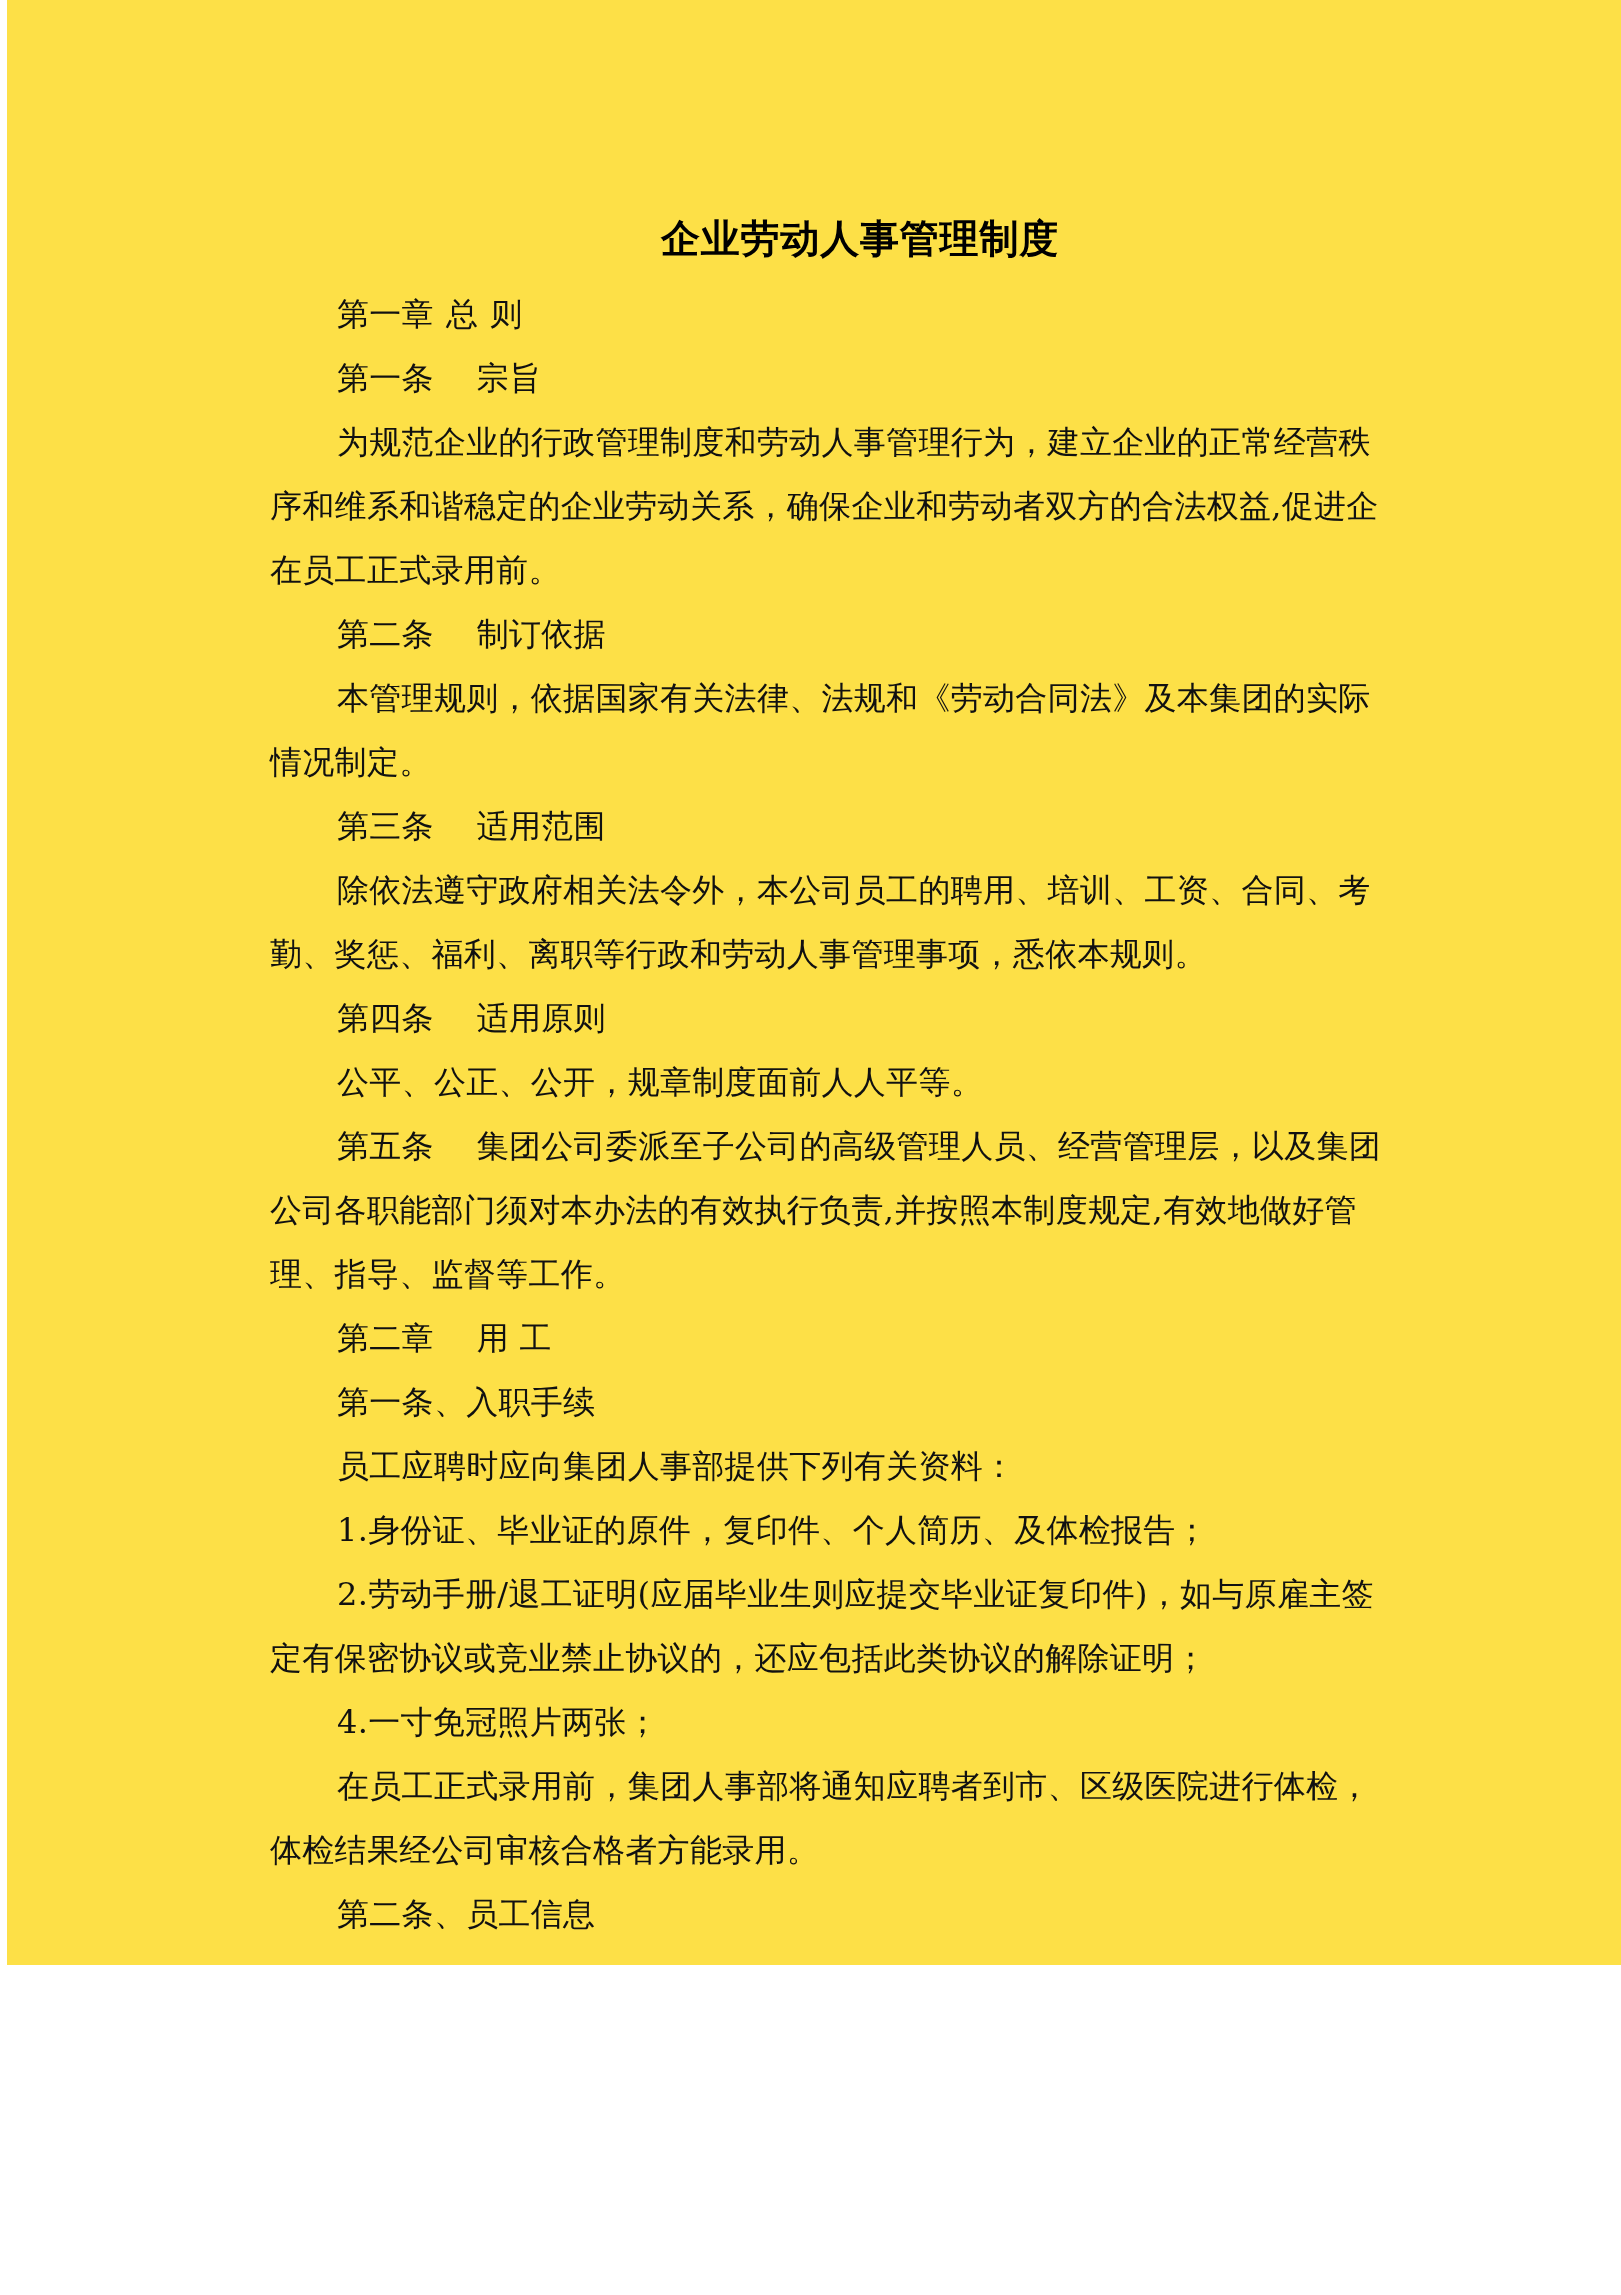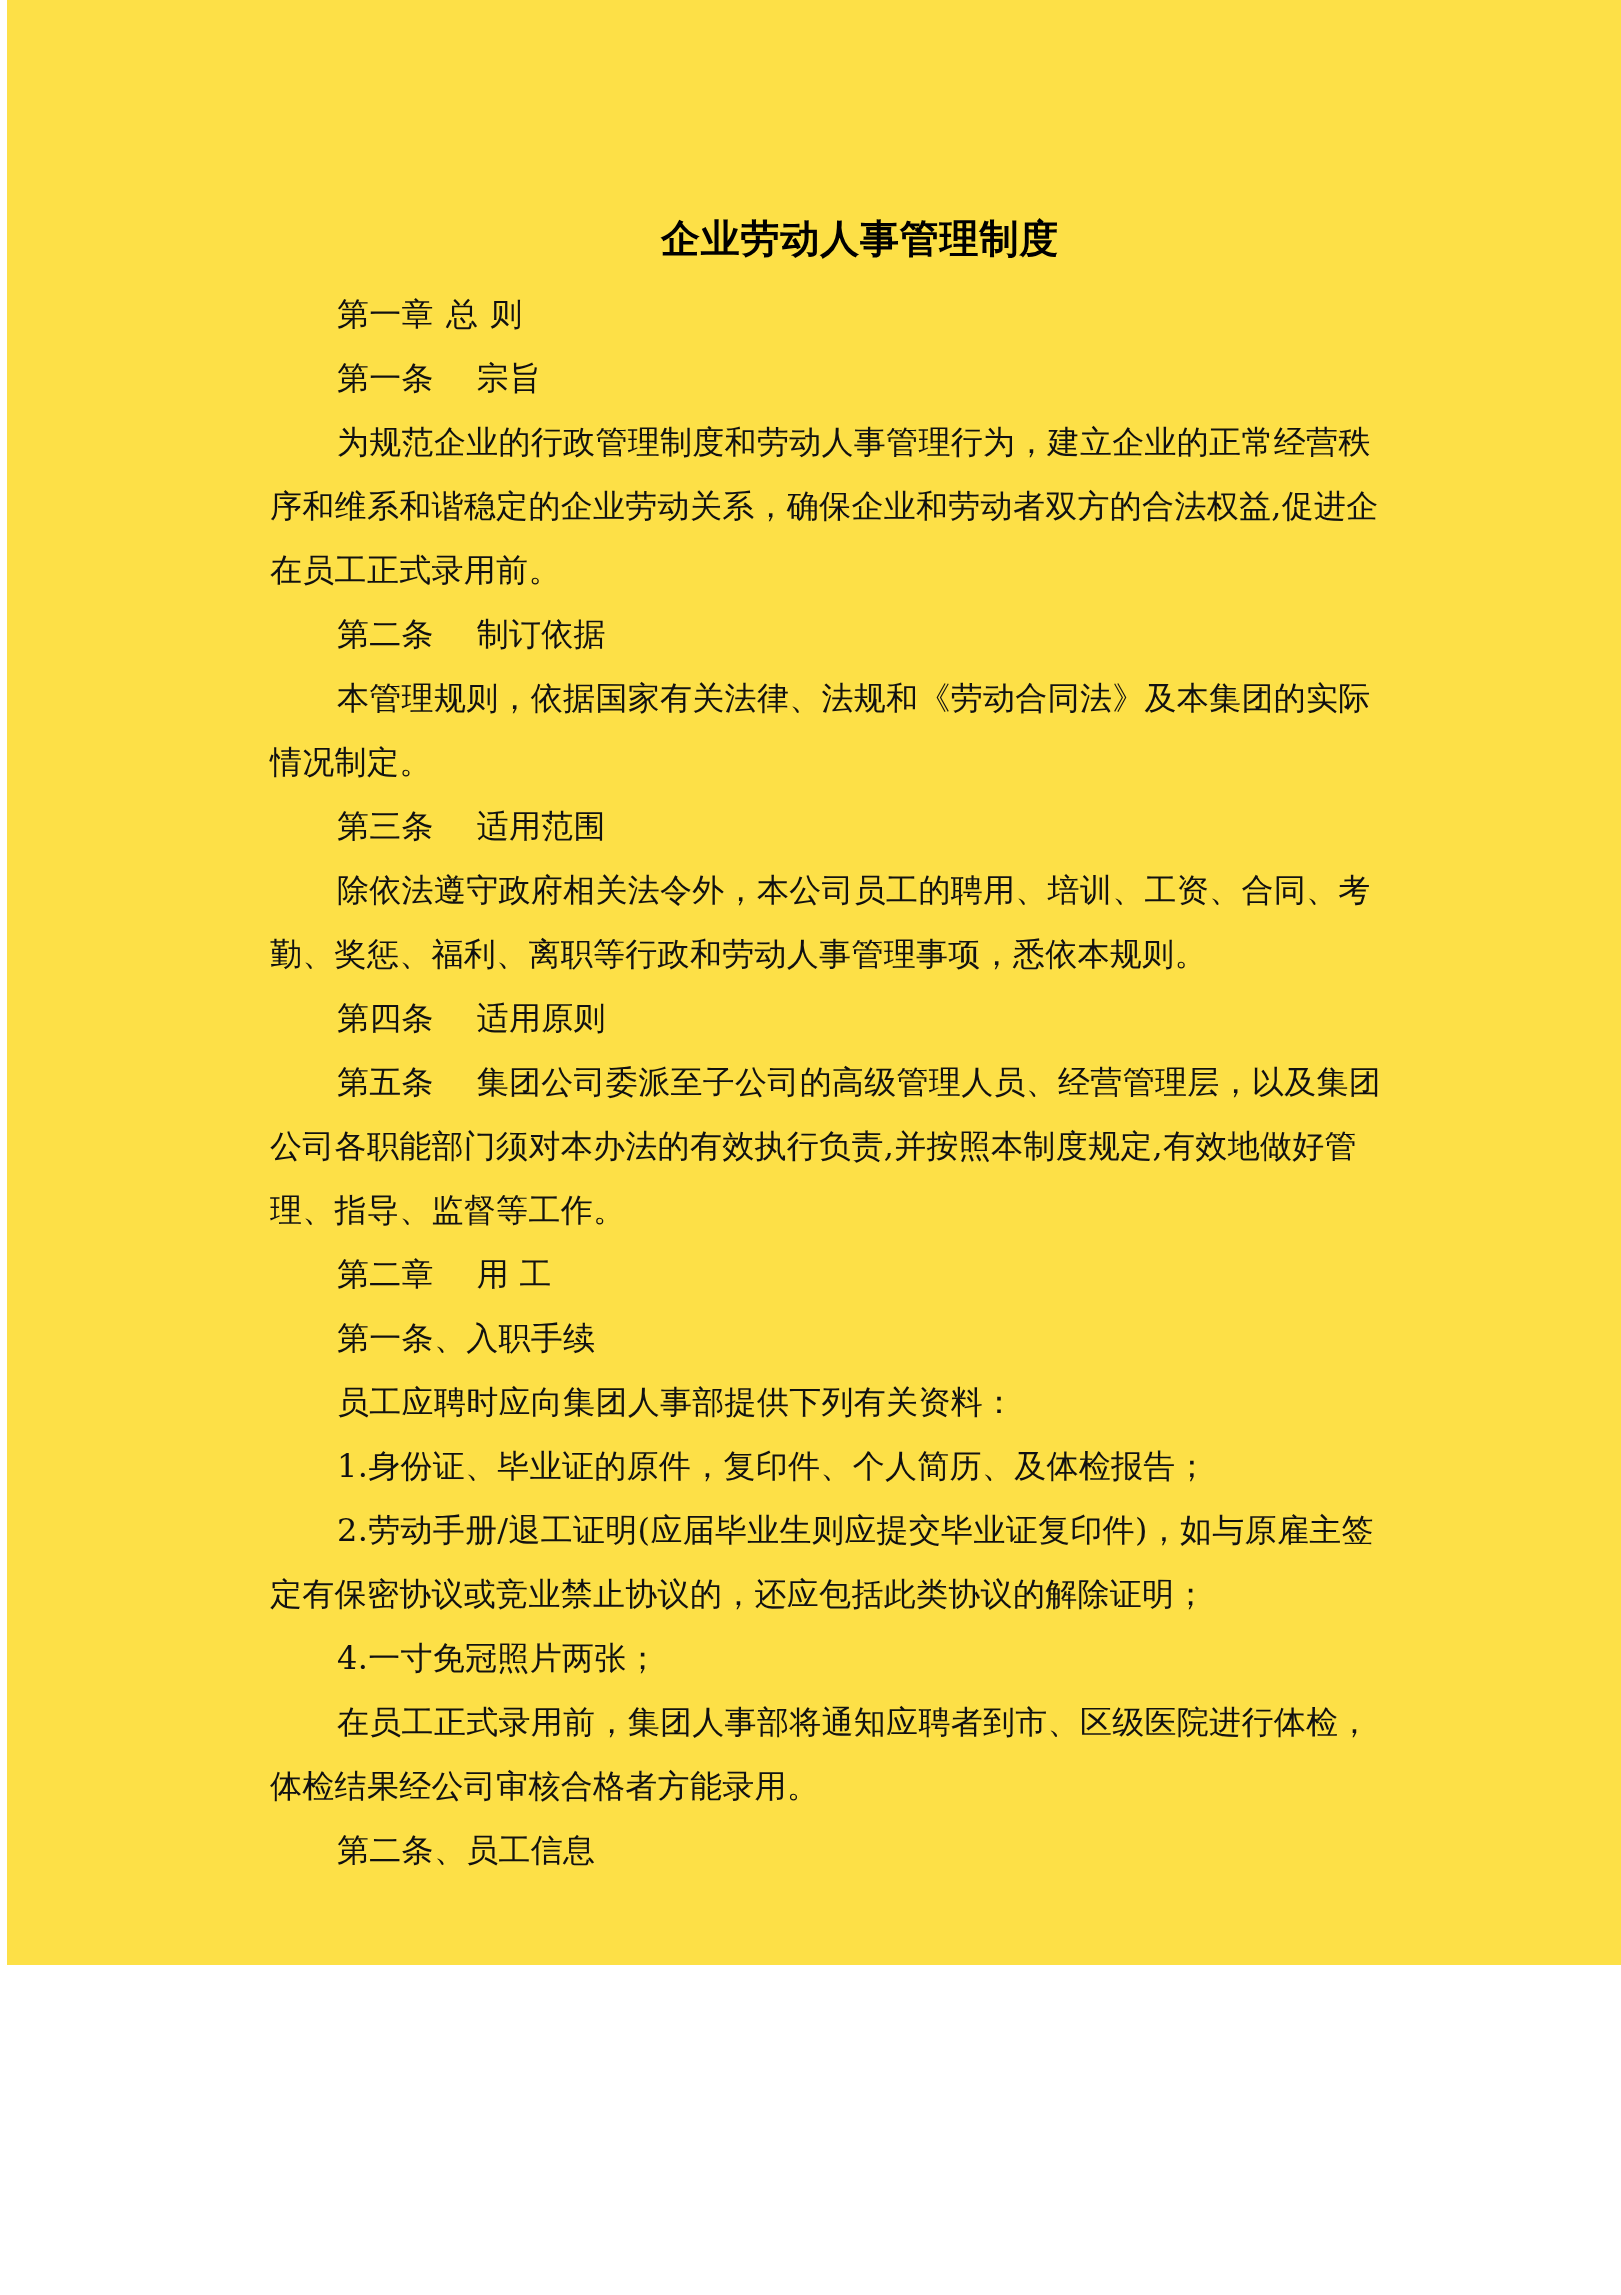--- a/index.html
+++ b/index.html
@@ -77,20 +77,21 @@
 
     <div class="line indent">第二条　 制订依据</div>
     <div class="line indent">本管理规则，依据国家有关法律、法规和《劳动合同法》及本集团的实际</div>
     <div class="line">情况制定。</div>
 
     <div class="line indent">第三条　 适用范围</div>
     <div class="line indent">除依法遵守政府相关法令外，本公司员工的聘用、培训、工资、合同、考</div>
     <div class="line">勤、奖惩、福利、离职等行政和劳动人事管理事项，悉依本规则。</div>
 
     <div class="line indent">第四条　 适用原则</div>
+    <div class="line indent">公平、公正、公开，规章制度面前人人平等。</div>
 
     <div class="line indent">第五条　 集团公司委派至子公司的高级管理人员、经营管理层，以及集团</div>
     <div class="line">公司各职能部门须对本办法的有效执行负责,并按照本制度规定,有效地做好管</div>
     <div class="line">理、指导、监督等工作。</div>
 
     <div class="line indent">第二章　 用 工</div>
     <div class="line indent">第一条、入职手续</div>
     <div class="line indent">员工应聘时应向集团人事部提供下列有关资料：</div>
 
     <div class="line indent">1.身份证、毕业证的原件，复印件、个人简历、及体检报告；</div>

